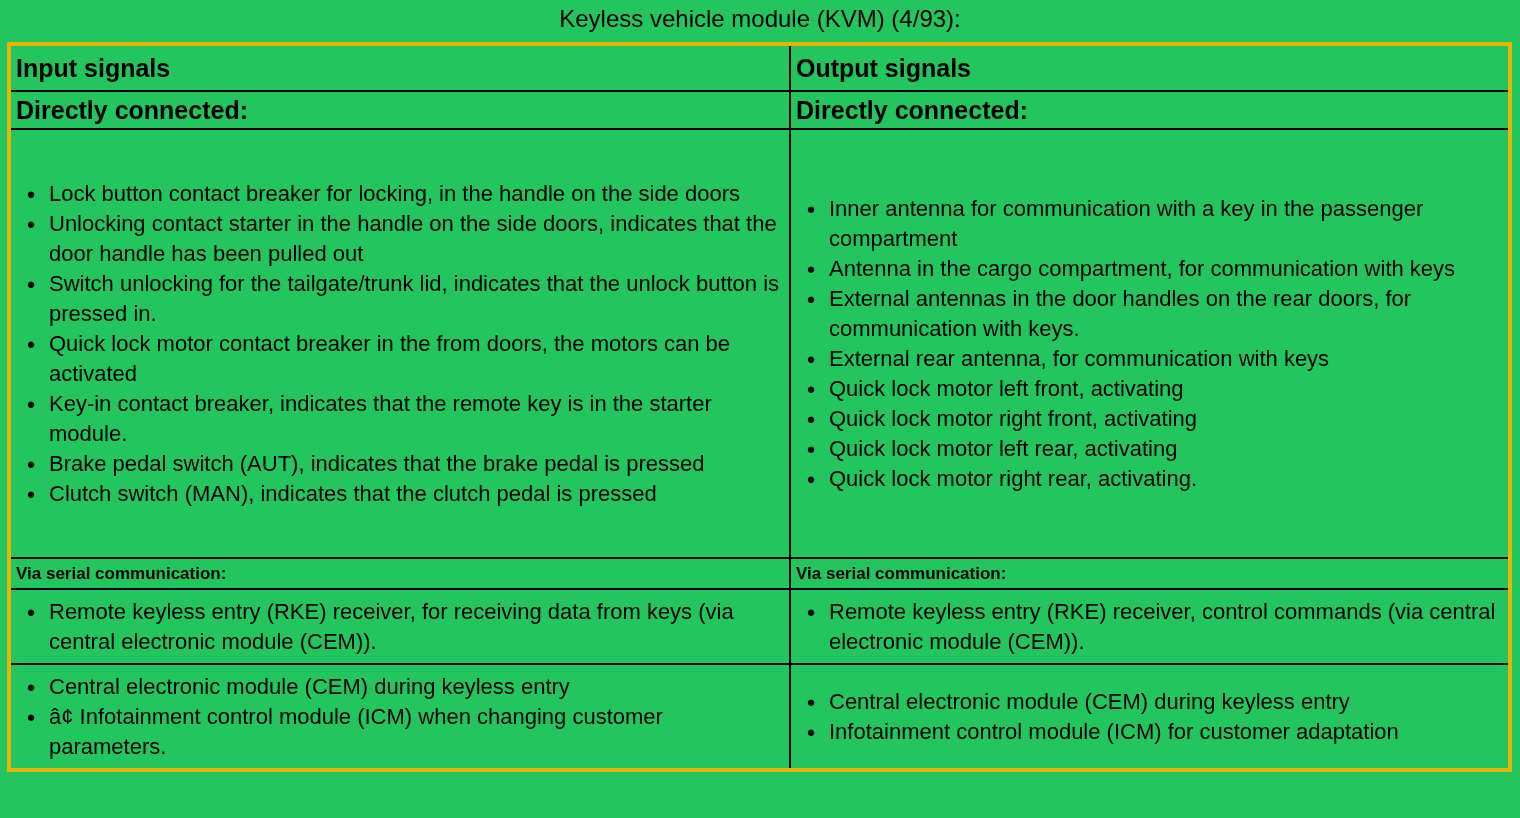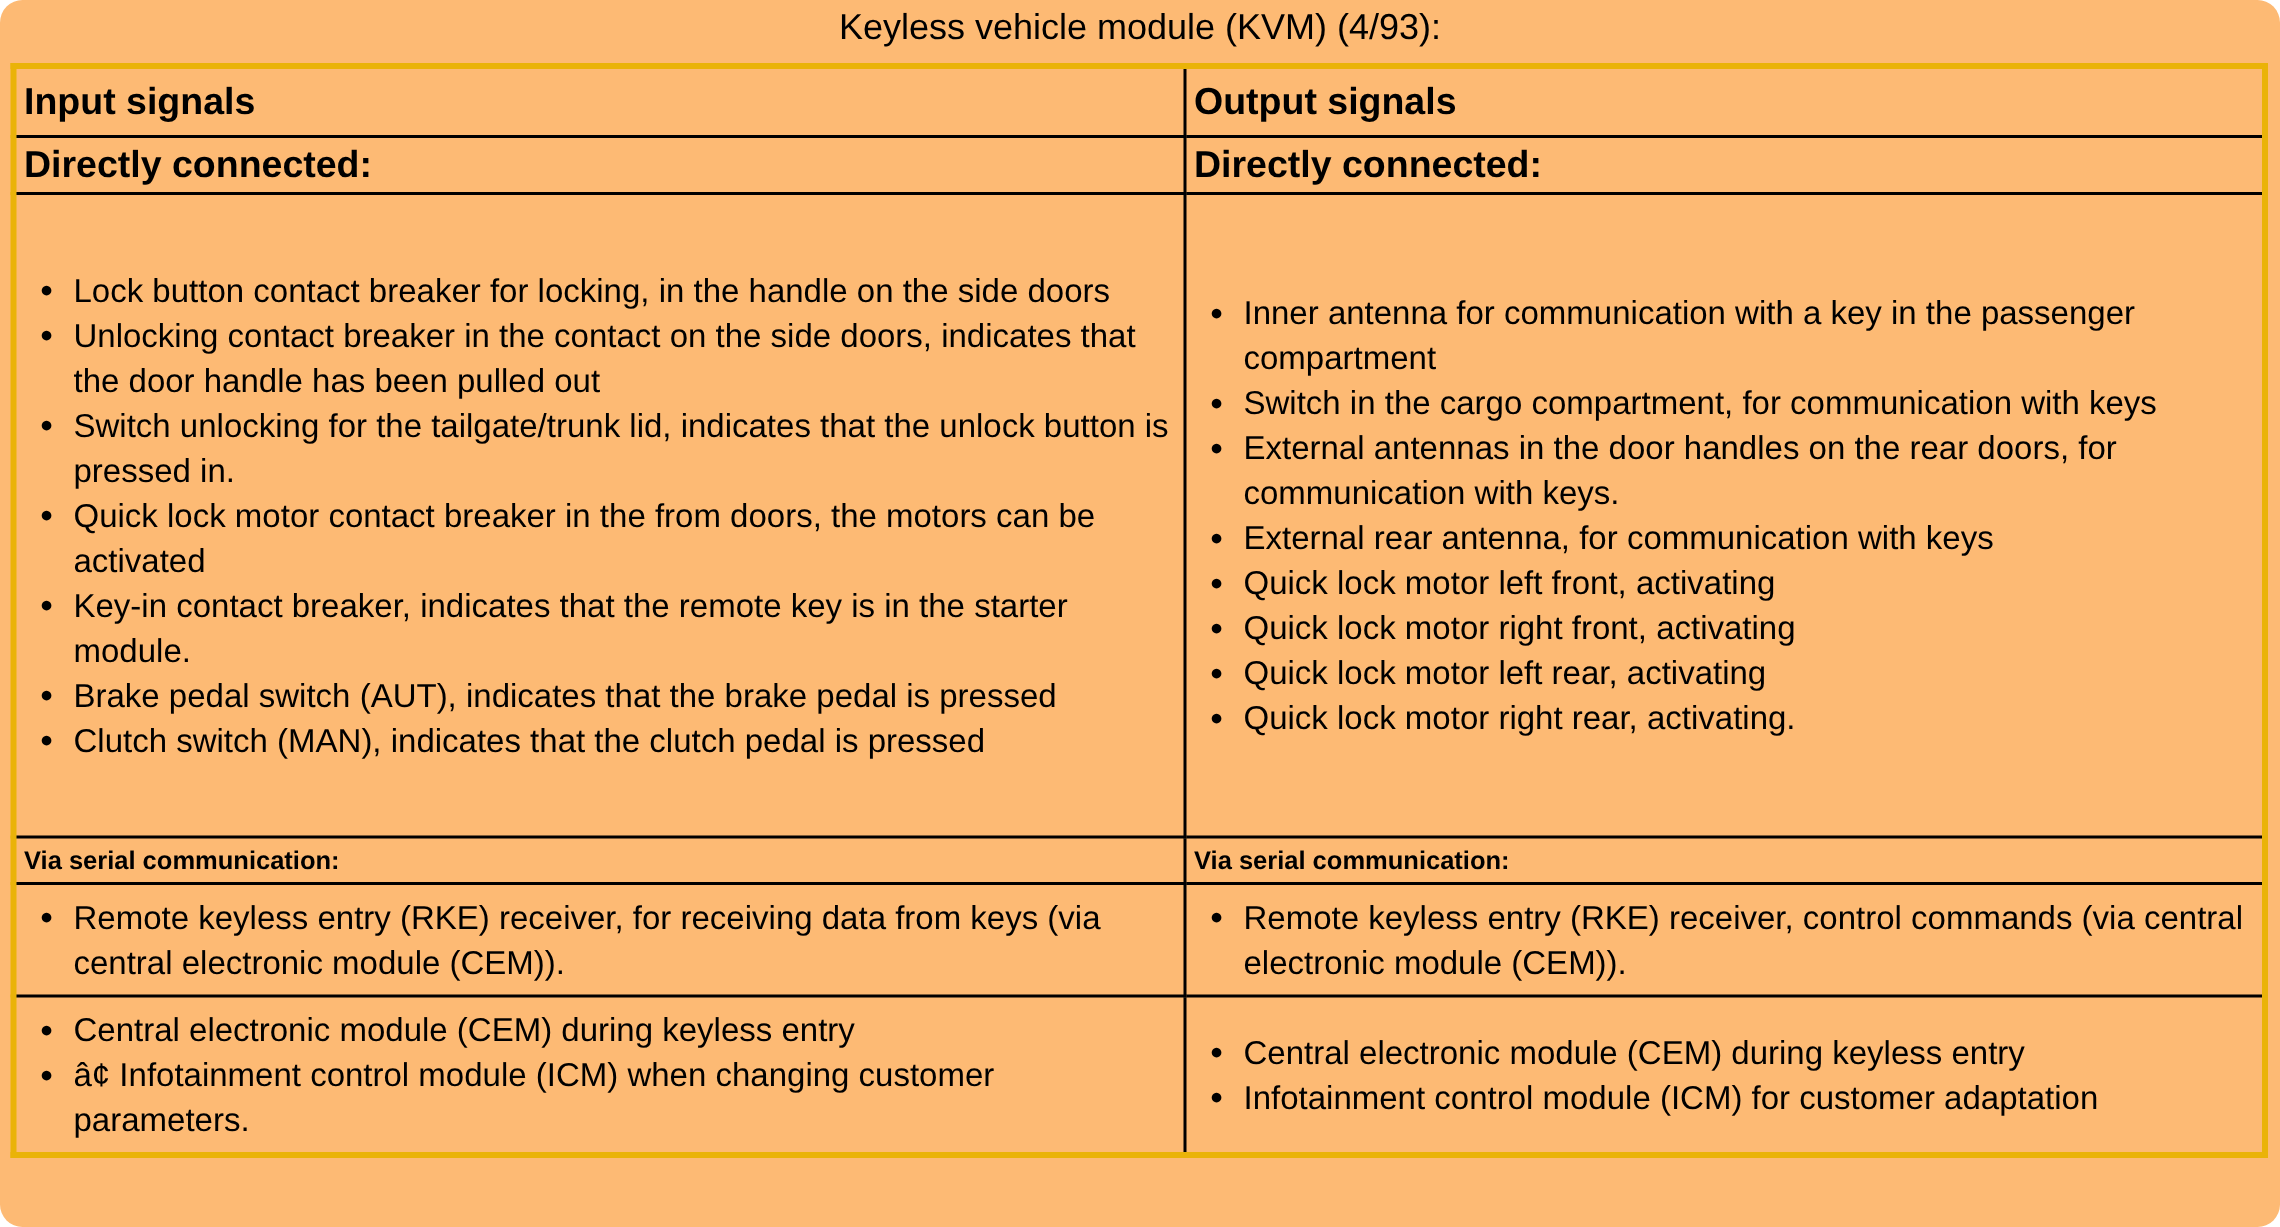--- a/index.html
+++ b/index.html
@@ -6,23 +6,22 @@
     margin: 0;
     padding: 0;
     background: #ffffff;
     color: #000000;
     font-family: "Liberation Sans", "DejaVu Sans", sans-serif;
   }
   .page {
     position: relative;
     width: 1520px;
     height: 818px;
-    background: #fdba74;
+    background: #22c55e;
     overflow: hidden;
-    border-radius: 15px;
   }
   .title {
     margin-top: 5px;
     text-align: center;
     font-size: 24px;
     line-height: 28px;
     font-weight: 400;
   }
   table.signals {
     position: absolute;
@@ -96,21 +95,21 @@
 
     <tr class="r-list-main">
       <td class="colL">
         <ul class="blist">
           <li>
                 <span class="blt">●</span>
                 <span class="txt">Lock button contact breaker for locking, in the handle on the side doors</span>
               </li>
           <li>
                 <span class="blt">●</span>
-                <span class="txt">Unlocking contact breaker in the contact on the side doors, indicates that the door handle has been pulled out</span>
+                <span class="txt">Unlocking contact starter in the handle on the side doors, indicates that the door handle has been pulled out</span>
               </li>
           <li>
                 <span class="blt">●</span>
                 <span class="txt">Switch unlocking for the tailgate/trunk lid, indicates that the unlock button is pressed in.</span>
               </li>
           <li>
                 <span class="blt">●</span>
                 <span class="txt">Quick lock motor contact breaker in the from doors, the motors can be activated</span>
               </li>
           <li>
@@ -128,21 +127,21 @@
         </ul>
       </td>
       <td class="colR">
         <ul class="blist">
           <li>
                 <span class="blt">●</span>
                 <span class="txt">Inner antenna for communication with a key in the passenger compartment</span>
               </li>
           <li>
                 <span class="blt">●</span>
-                <span class="txt">Switch in the cargo compartment, for communication with keys</span>
+                <span class="txt">Antenna in the cargo compartment, for communication with keys</span>
               </li>
           <li>
                 <span class="blt">●</span>
                 <span class="txt">External antennas in the door handles on the rear doors, for communication with keys.</span>
               </li>
           <li>
                 <span class="blt">●</span>
                 <span class="txt">External rear antenna, for communication with keys</span>
               </li>
           <li>

